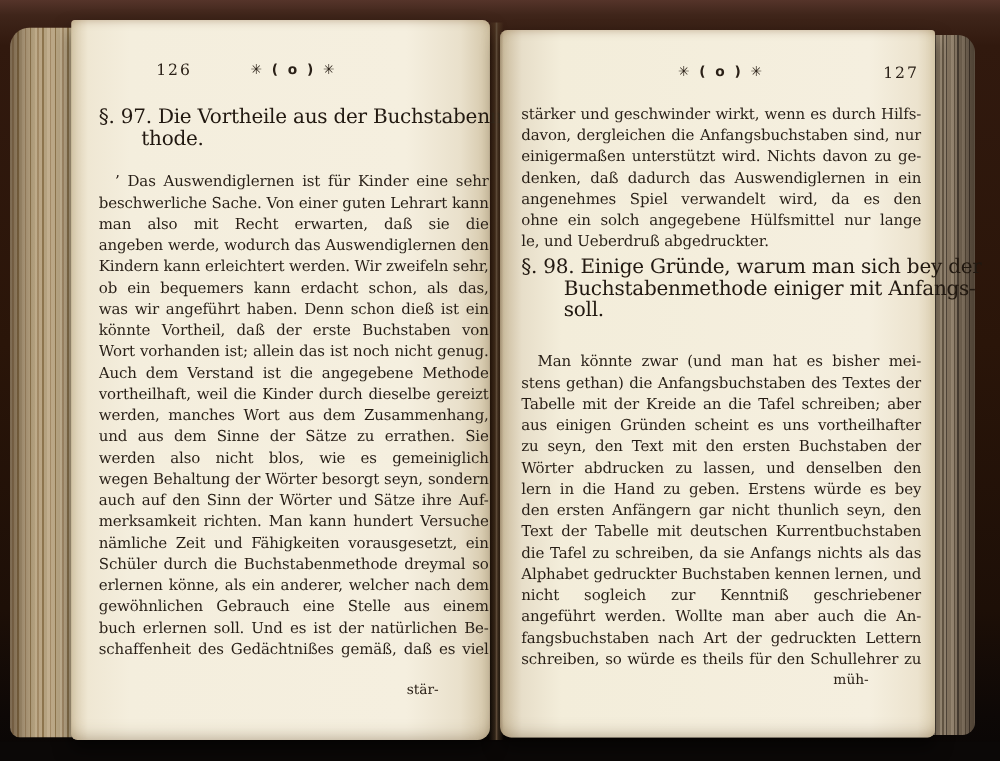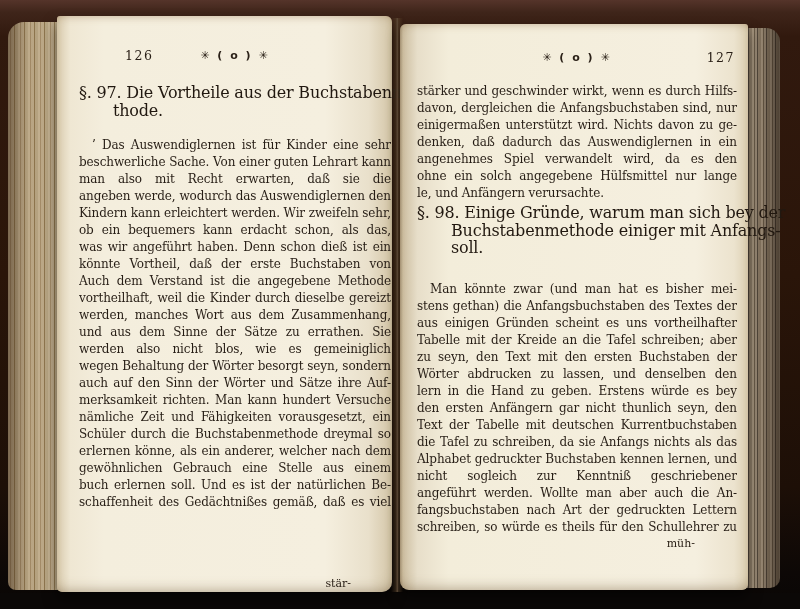--- a/index.html
+++ b/index.html
@@ -73,21 +73,21 @@
   .para1{left:17px;top:59px;width:320px;}
   .para2{left:17px;top:257px;width:320px;}
   .line{
     font-size:12px;line-height:17px;height:17px;overflow:hidden;
     letter-spacing:-0.1px;
     text-align:justify;text-align-last:justify;
   }
   .line.short{text-align-last:left;}
   .line.ind{text-indent:13px;}
   .catchword{position:absolute;font-size:11px;color:#2a2017;}
-  .catchword-left{left:22px;top:529px;width:312px;text-align:right;padding-right:40px;box-sizing:border-box;margin-top:32px;}
+  .catchword-left{left:22px;top:529px;width:312px;text-align:right;padding-right:40px;box-sizing:border-box;}
   .catchword-right{left:17px;top:513px;width:320px;text-align:right;padding-right:42px;box-sizing:border-box;}
 </style>
 </head>
 <body>
 
 <div class="photo">
   <div class="backdrop"></div>
   <div class="edges edges-left"></div>
   <div class="edges edges-right"></div>
 
@@ -102,20 +102,21 @@
       </div>
     <div class="body body-left">
         <div class="line ind">’ Das Auswendiglernen ist für Kinder eine sehr</div>
         <div class="line">beschwerliche Sache. Von einer guten Lehrart kann</div>
         <div class="line">man also mit Recht erwarten, daß sie die Hilfsmittel</div>
         <div class="line">angeben werde, wodurch das Auswendiglernen den</div>
         <div class="line">Kindern kann erleichtert werden. Wir zweifeln sehr,</div>
         <div class="line">ob ein bequemers kann erdacht schon, als das,</div>
         <div class="line">was wir angeführt haben. Denn schon dieß ist ein</div>
         <div class="line">könnte Vortheil, daß der erste Buchstaben von jedem</div>
+        <div class="line">Wort vorhanden ist; allein das ist noch nicht genug.</div>
         <div class="line">Auch dem Verstand ist die angegebene Methode sehr</div>
         <div class="line">vortheilhaft, weil die Kinder durch dieselbe gereizt</div>
         <div class="line">werden, manches Wort aus dem Zusammenhang,</div>
         <div class="line">und aus dem Sinne der Sätze zu errathen. Sie</div>
         <div class="line">werden also nicht blos, wie es gemeiniglich geschieht,</div>
         <div class="line">wegen Behaltung der Wörter besorgt seyn, sondern</div>
         <div class="line">auch auf den Sinn der Wörter und Sätze ihre Auf-</div>
         <div class="line">merksamkeit richten. Man kann hundert Versuche</div>
         <div class="line">nämliche Zeit und Fähigkeiten vorausgesetzt, ein</div>
         <div class="line">Schüler durch die Buchstabenmethode dreymal so viel</div>
@@ -132,32 +133,32 @@
       <span class="ornament">✳ ( o ) ✳</span>
       <span class="pagenum pagenum-right">127</span>
     </div>
     <div class="body para1">
         <div class="line">stärker und geschwinder wirkt, wenn es durch Hilfs-</div>
         <div class="line">davon, dergleichen die Anfangsbuchstaben sind, nur</div>
         <div class="line">einigermaßen unterstützt wird. Nichts davon zu ge-</div>
         <div class="line">denken, daß dadurch das Auswendiglernen in ein</div>
         <div class="line">angenehmes Spiel verwandelt wird, da es den Kindern</div>
         <div class="line">ohne ein solch angegebene Hülfsmittel nur lange Wei-</div>
-        <div class="line short">le, und Anfängern verursachte.</div>
+        <div class="line short">le, und Ueberdruß abgedruckter.</div>
       </div>
     <div class="heading heading-98">
         <div class="hline">§. 98. Einige Gründe, warum man sich bey der</div>
         <div class="hline cont">Buchstabenmethode einiger mit Anfangs-</div>
         <div class="hline cont">soll.</div>
       </div>
     <div class="body para2">
         <div class="line ind">Man könnte zwar (und man hat es bisher mei-</div>
         <div class="line">stens gethan) die Anfangsbuchstaben des Textes der</div>
+        <div class="line">Tabelle mit der Kreide an die Tafel schreiben; aber</div>
         <div class="line">aus einigen Gründen scheint es uns vortheilhafter</div>
-        <div class="line">Tabelle mit der Kreide an die Tafel schreiben; aber</div>
         <div class="line">zu seyn, den Text mit den ersten Buchstaben der</div>
         <div class="line">Wörter abdrucken zu lassen, und denselben den Schü-</div>
         <div class="line">lern in die Hand zu geben. Erstens würde es bey</div>
         <div class="line">den ersten Anfängern gar nicht thunlich seyn, den</div>
         <div class="line">Text der Tabelle mit deutschen Kurrentbuchstaben an</div>
         <div class="line">die Tafel zu schreiben, da sie Anfangs nichts als das</div>
         <div class="line">Alphabet gedruckter Buchstaben kennen lernen, und</div>
         <div class="line">nicht sogleich zur Kenntniß geschriebener Buchstaben</div>
         <div class="line">angeführt werden. Wollte man aber auch die An-</div>
         <div class="line">fangsbuchstaben nach Art der gedruckten Lettern an-</div>

